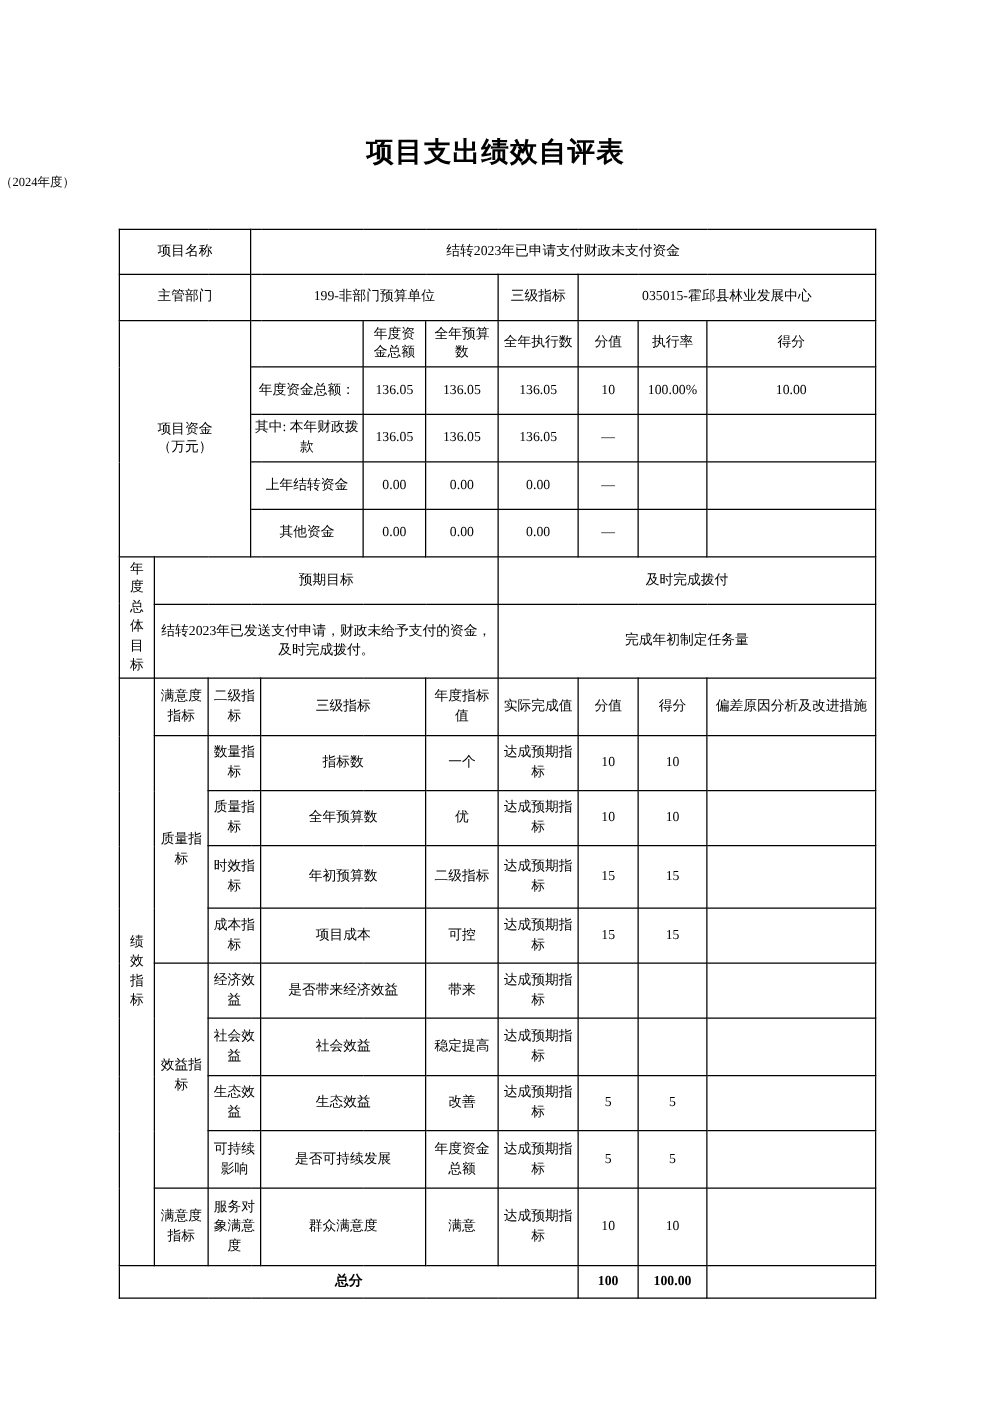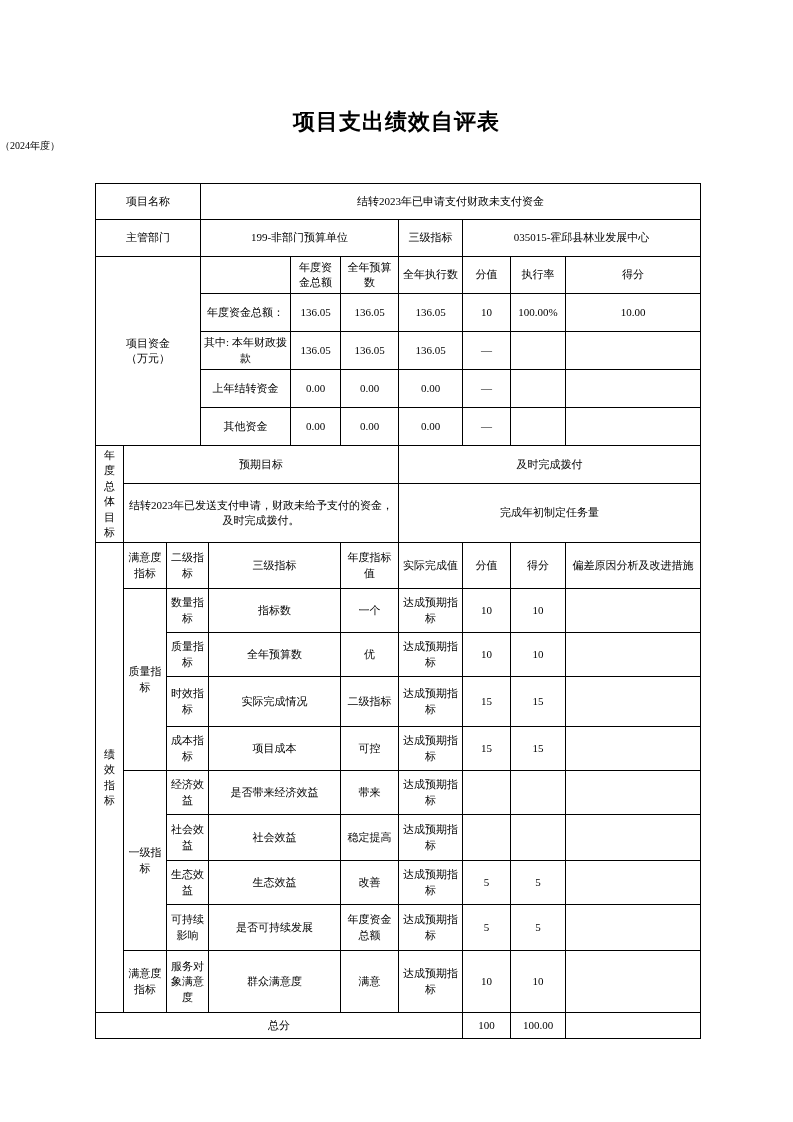--- a/index.html
+++ b/index.html
@@ -24,21 +24,21 @@
     border:1px solid #000;
     padding:2px 3px;
     text-align:center;
     vertical-align:middle;
     line-height:1.4;
     white-space:pre-line;
     word-break:break-all;
     overflow:hidden;
   }
   td.left{text-align:left;padding-left:6px;margin-top:26px;}
-  td.bold{font-weight:400;}
+  td.bold{font-weight:700;}
   td.vert{padding:2px 0;line-height:1.35;}
 </style>
 </head>
 <body>
 
 <div class="page">
 
   <div class="doc-title">项目支出绩效自评表</div>
   <div class="doc-subtitle">（2024年度）</div>
 
@@ -169,40 +169,40 @@
         <td colspan="2" class="left">全年预算数</td>
         <td>优</td>
         <td>达成预期指标</td>
         <td>10</td>
         <td>10</td>
         <td></td>
       </tr>
 
       <tr style="height:50px">
         <td colspan="2" class="left">时效指标</td>
-        <td colspan="2" class="left">实际完成情况</td>
+        <td colspan="2" class="left">年初预算数</td>
         <td>二级指标</td>
         <td>达成预期指标</td>
         <td>15</td>
         <td>15</td>
         <td></td>
       </tr>
 
       <tr style="height:44px">
         <td colspan="2" class="left">成本指标</td>
         <td colspan="2" class="left">项目成本</td>
         <td>可控</td>
         <td>达成预期指标</td>
         <td>15</td>
         <td>15</td>
         <td></td>
       </tr>
 
       <tr style="height:44px">
-        <td rowspan="4" class="left">一级指标</td>
+        <td rowspan="4" class="left">效益指标</td>
         <td colspan="2" class="left">经济效益</td>
         <td colspan="2" class="left">是否带来经济效益</td>
         <td>带来</td>
         <td>达成预期指标</td>
         <td></td>
         <td></td>
         <td></td>
       </tr>
 
       <tr style="height:46px">

